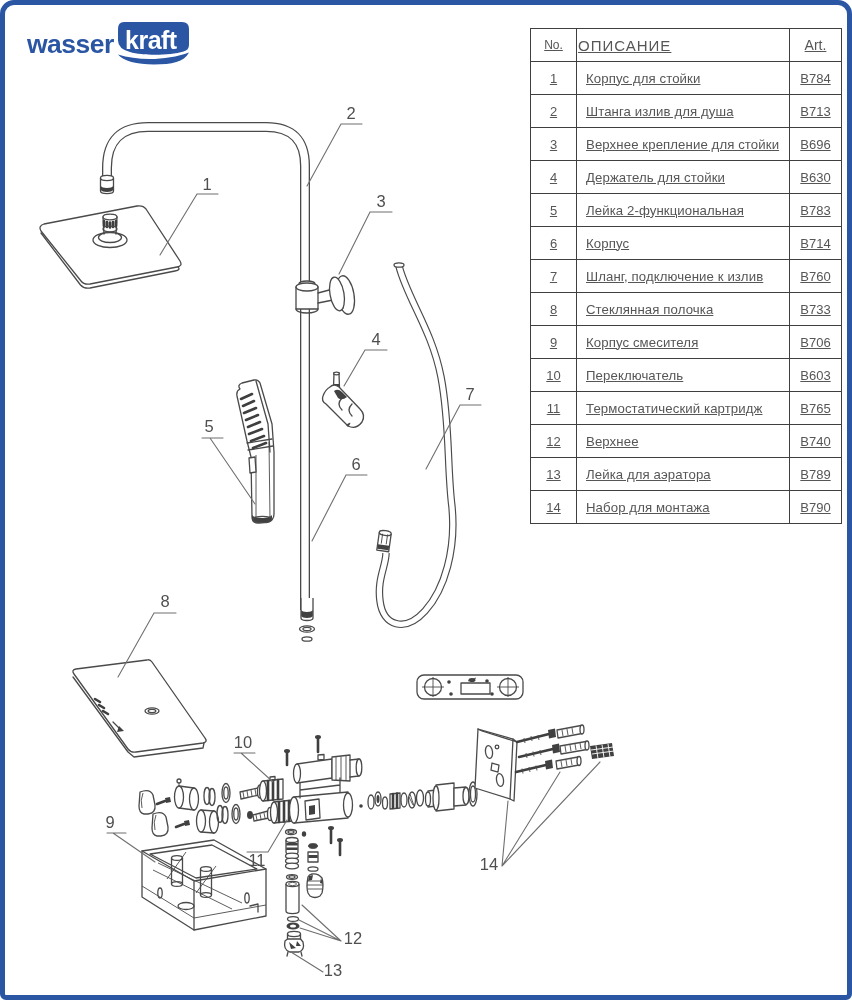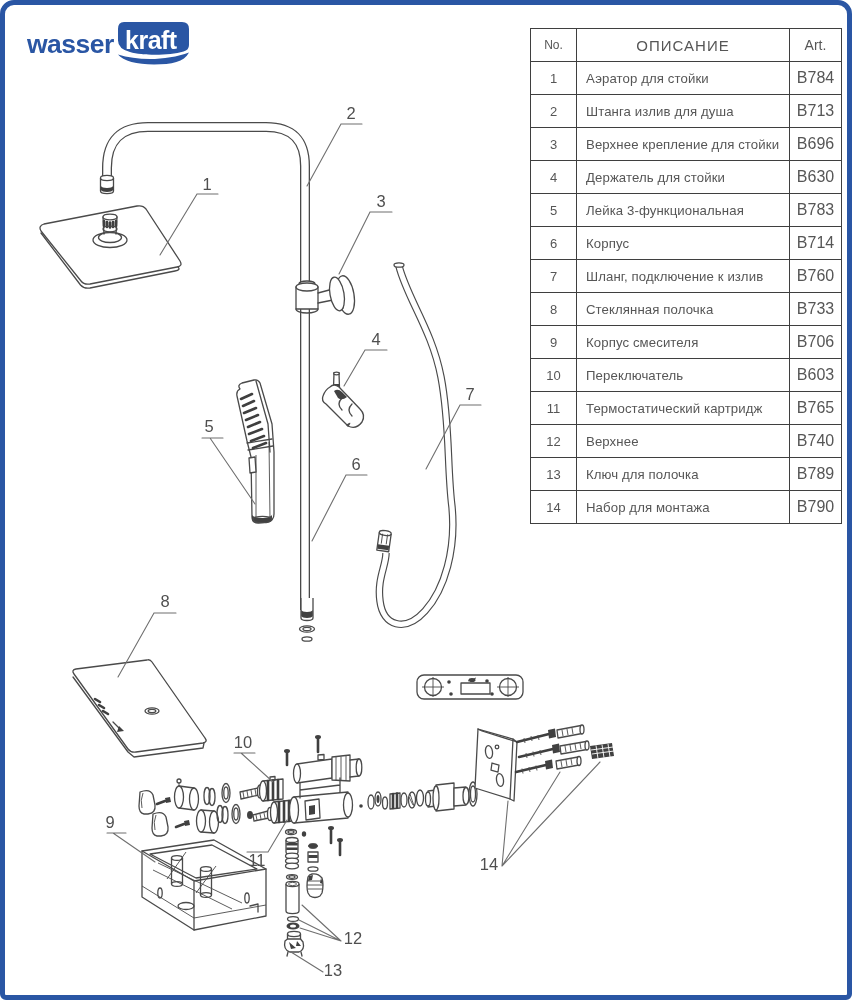--- a/index.html
+++ b/index.html
@@ -1,31 +1,31 @@
 <!DOCTYPE html>
 <html><head>
 <meta charset="utf-8">
 <style>
   html,body{margin:0;padding:0;background:#fff;}
   body{width:852px;height:1000px;position:relative;font-family:"Liberation Sans",sans-serif;overflow:hidden;}
   .border-overlay{position:absolute;inset:0;border:5px solid #2a56a4;border-radius:14px 14px 6px 6px;pointer-events:none;box-sizing:border-box;}
   .logo{position:absolute;left:26px;top:16px;}
   .ptable{position:absolute;left:530px;top:28px;width:302px;border-collapse:collapse;table-layout:fixed;color:#565656;}
-  .ptable th,.ptable td{border:1px solid #3f3f3f;font-weight:400;overflow:hidden;white-space:nowrap;}
+  .ptable th,.ptable td{border:1px solid #3f3f3f;font-weight:400;overflow:hidden;white-space:nowrap;text-decoration:underline;}
   .ptable th{height:30px;}
   .ptable td{height:30px;}
   .col-no{width:43px;text-align:center;}
   .col-desc{width:210px;text-align:left;}
   .col-art{width:49px;text-align:center;}
   th.col-no{font-size:12px;}
-  th.col-desc{font-size:15px;text-align:center;letter-spacing:1px;}
+  th.col-desc{font-size:15px;letter-spacing:1px;}
   th.col-art{font-size:14px;}
   td.col-no{font-size:13px;}
   td.col-desc{font-size:13.2px;padding-left:9px;letter-spacing:0.1px;}
-  td.col-art{font-size:16px;}
+  td.col-art{font-size:13px;}
   .diagram{position:absolute;left:0;top:0;}
   
   .s{stroke:#4a4a4a;stroke-width:1.3;fill:none;stroke-linecap:round;stroke-linejoin:round;}
   .sw{stroke:#4a4a4a;stroke-width:1.3;fill:#fff;stroke-linejoin:round;}
   .dk{fill:#414141;stroke:none;}
   .th{stroke:#3f3f3f;stroke-width:2.6;fill:none;stroke-linecap:round;}
   .tn{stroke:#4a4a4a;stroke-width:.9;fill:none;}
   .po{stroke:#4a4a4a;stroke-width:10;fill:none;}
   .pi{stroke:#fff;stroke-width:7.4;fill:none;}
   .ho{stroke:#4a4a4a;stroke-width:7.5;fill:none;}
@@ -47,41 +47,41 @@
   <thead>
     <tr>
       <th class="col-no">No.</th>
       <th class="col-desc">ОПИСАНИЕ</th>
       <th class="col-art">Art.</th>
     </tr>
   </thead>
   <tbody>
     <tr>
         <td class="col-no">1</td>
-        <td class="col-desc">Аэратор для стойки</td>
+        <td class="col-desc">Корпус для стойки</td>
         <td class="col-art">B784</td>
       </tr>
     <tr>
         <td class="col-no">2</td>
         <td class="col-desc">Штанга излив для душа</td>
         <td class="col-art">B713</td>
       </tr>
     <tr>
         <td class="col-no">3</td>
         <td class="col-desc">Верхнее крепление для стойки</td>
         <td class="col-art">B696</td>
       </tr>
     <tr>
         <td class="col-no">4</td>
         <td class="col-desc">Держатель для стойки</td>
         <td class="col-art">B630</td>
       </tr>
     <tr>
         <td class="col-no">5</td>
-        <td class="col-desc">Лейка 3-функциональная</td>
+        <td class="col-desc">Лейка 2-функциональная</td>
         <td class="col-art">B783</td>
       </tr>
     <tr>
         <td class="col-no">6</td>
         <td class="col-desc">Корпус</td>
         <td class="col-art">B714</td>
       </tr>
     <tr>
         <td class="col-no">7</td>
         <td class="col-desc">Шланг, подключение к излив</td>
@@ -107,21 +107,21 @@
         <td class="col-desc">Термостатический картридж</td>
         <td class="col-art">B765</td>
       </tr>
     <tr>
         <td class="col-no">12</td>
         <td class="col-desc">Верхнее</td>
         <td class="col-art">B740</td>
       </tr>
     <tr>
         <td class="col-no">13</td>
-        <td class="col-desc">Ключ для полочка</td>
+        <td class="col-desc">Лейка для аэратора</td>
         <td class="col-art">B789</td>
       </tr>
     <tr>
         <td class="col-no">14</td>
         <td class="col-desc">Набор для монтажа</td>
         <td class="col-art">B790</td>
       </tr>
   </tbody>
 </table>
 

